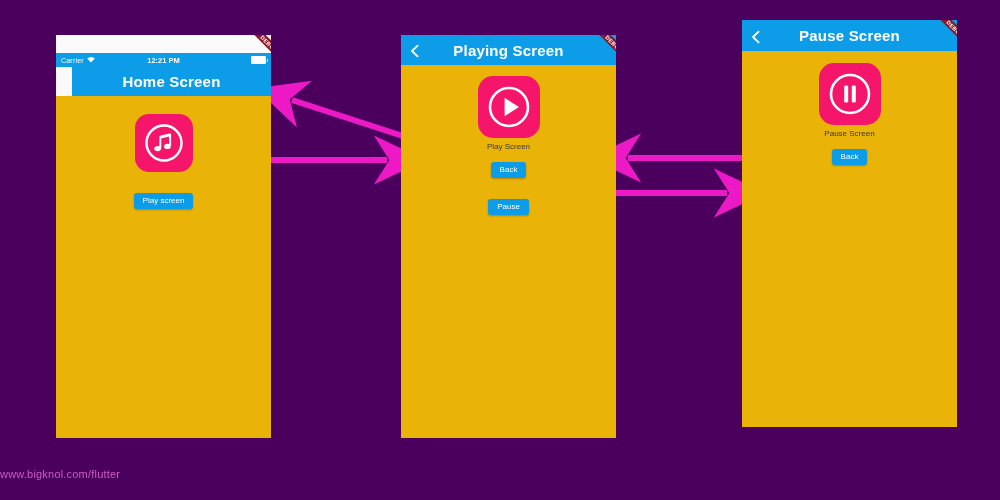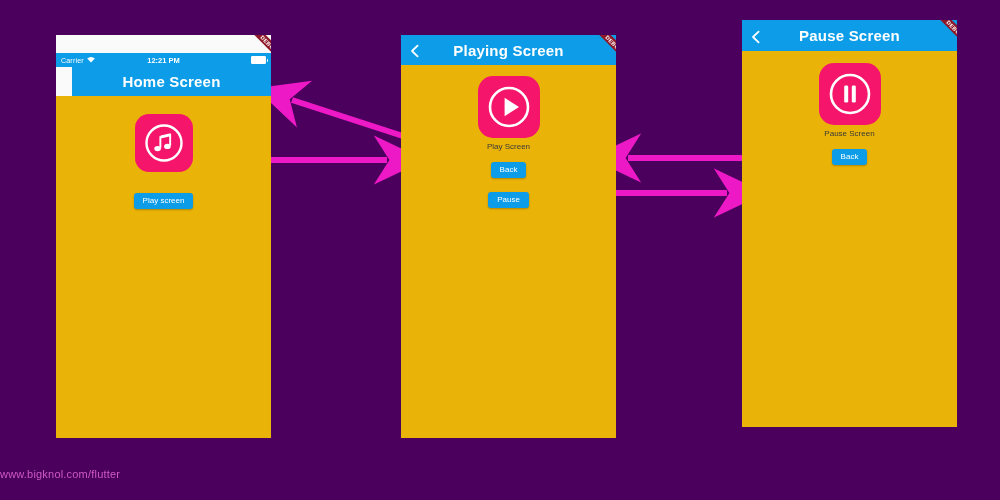--- a/index.html
+++ b/index.html
@@ -248,21 +248,21 @@
       <div class="tile big">
         <svg width="46" height="46" viewBox="0 0 46 46">
           <circle cx="23" cy="23" r="19" fill="none" stroke="#ffffff" stroke-width="2.6"></circle>
           <path d="M18.6 13.8 L33.0 23 L18.6 32.2 Z" fill="#ffffff"></path>
         </svg>
       </div>
       <div class="caption">Play Screen</div>
       <div style="margin-top:7px;">
         <button class="btn">Back</button>
       </div>
-      <div style="margin-top:10px;">
+      <div style="margin-top:17px;">
         <button class="btn">Pause</button>
       </div>
     </div>
   </div>
 
   <div class="phone" style="left:742px; top:20px; width:215px; height:407px;">
     <div class="appbar" style="height:31px;">
       <span class="appbar-back">
         <svg width="12" height="14" viewBox="0 0 12 14">
           <path d="M8.6 1.6 L3.0 7 L8.6 12.4" fill="none" stroke="#ffffff" stroke-width="1.8" stroke-linecap="round" stroke-linejoin="round"></path>

